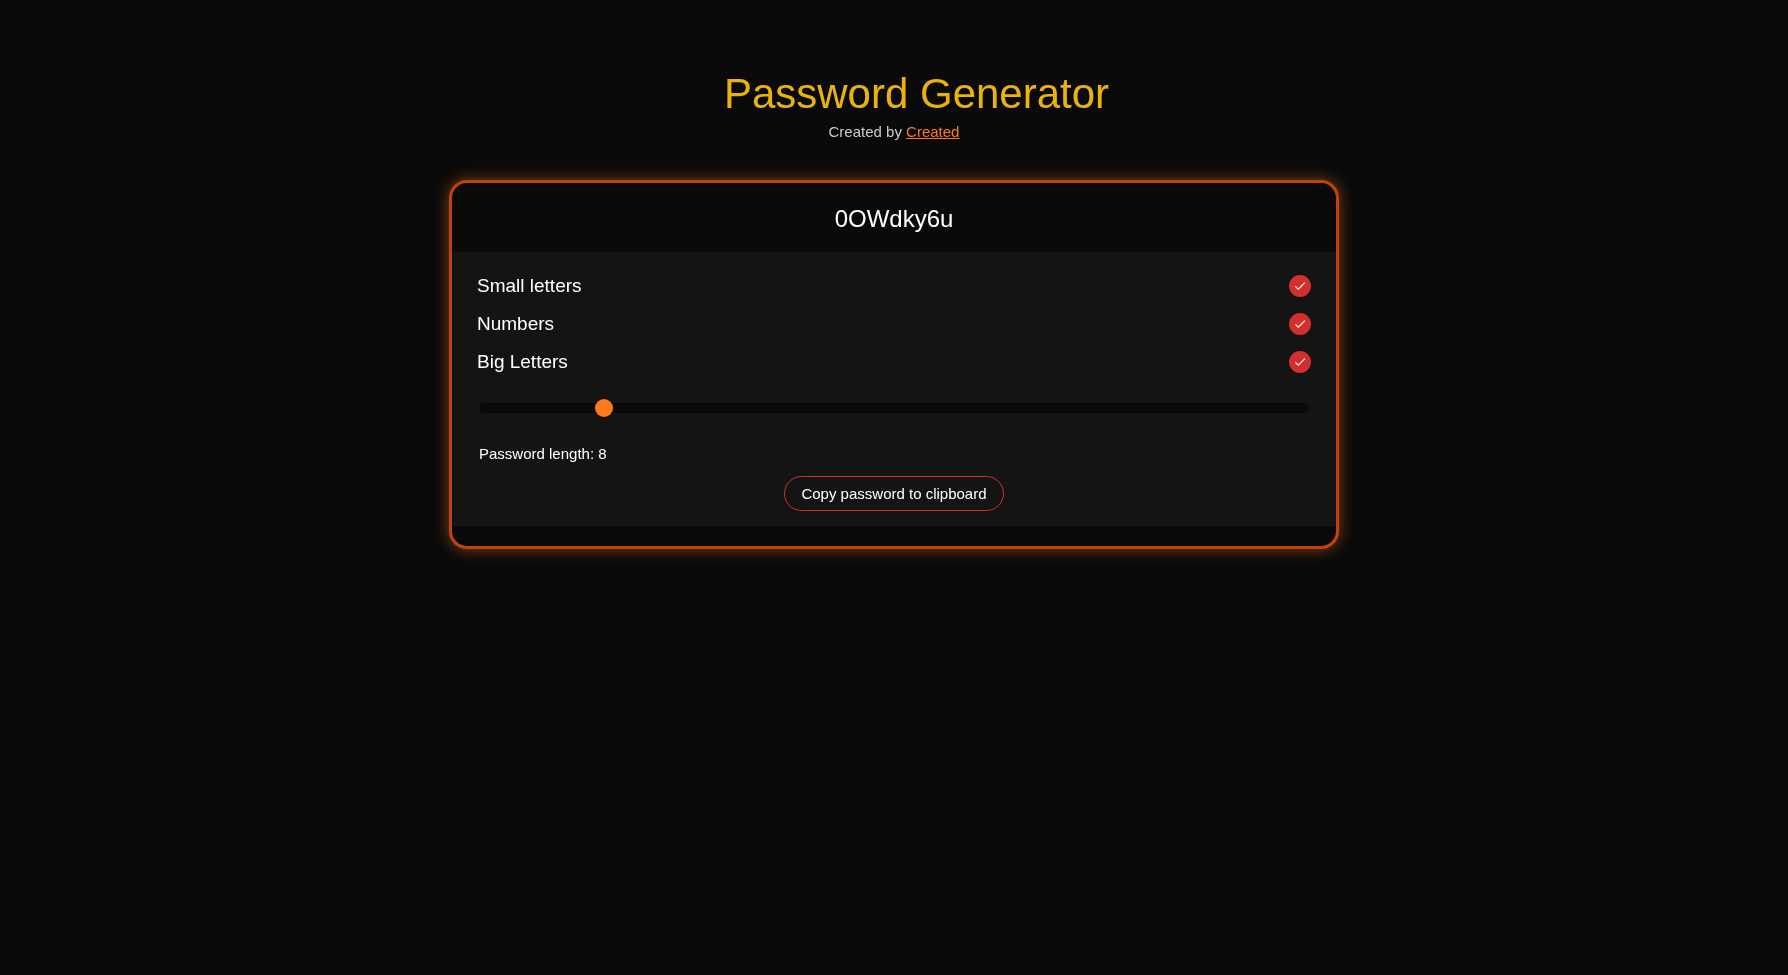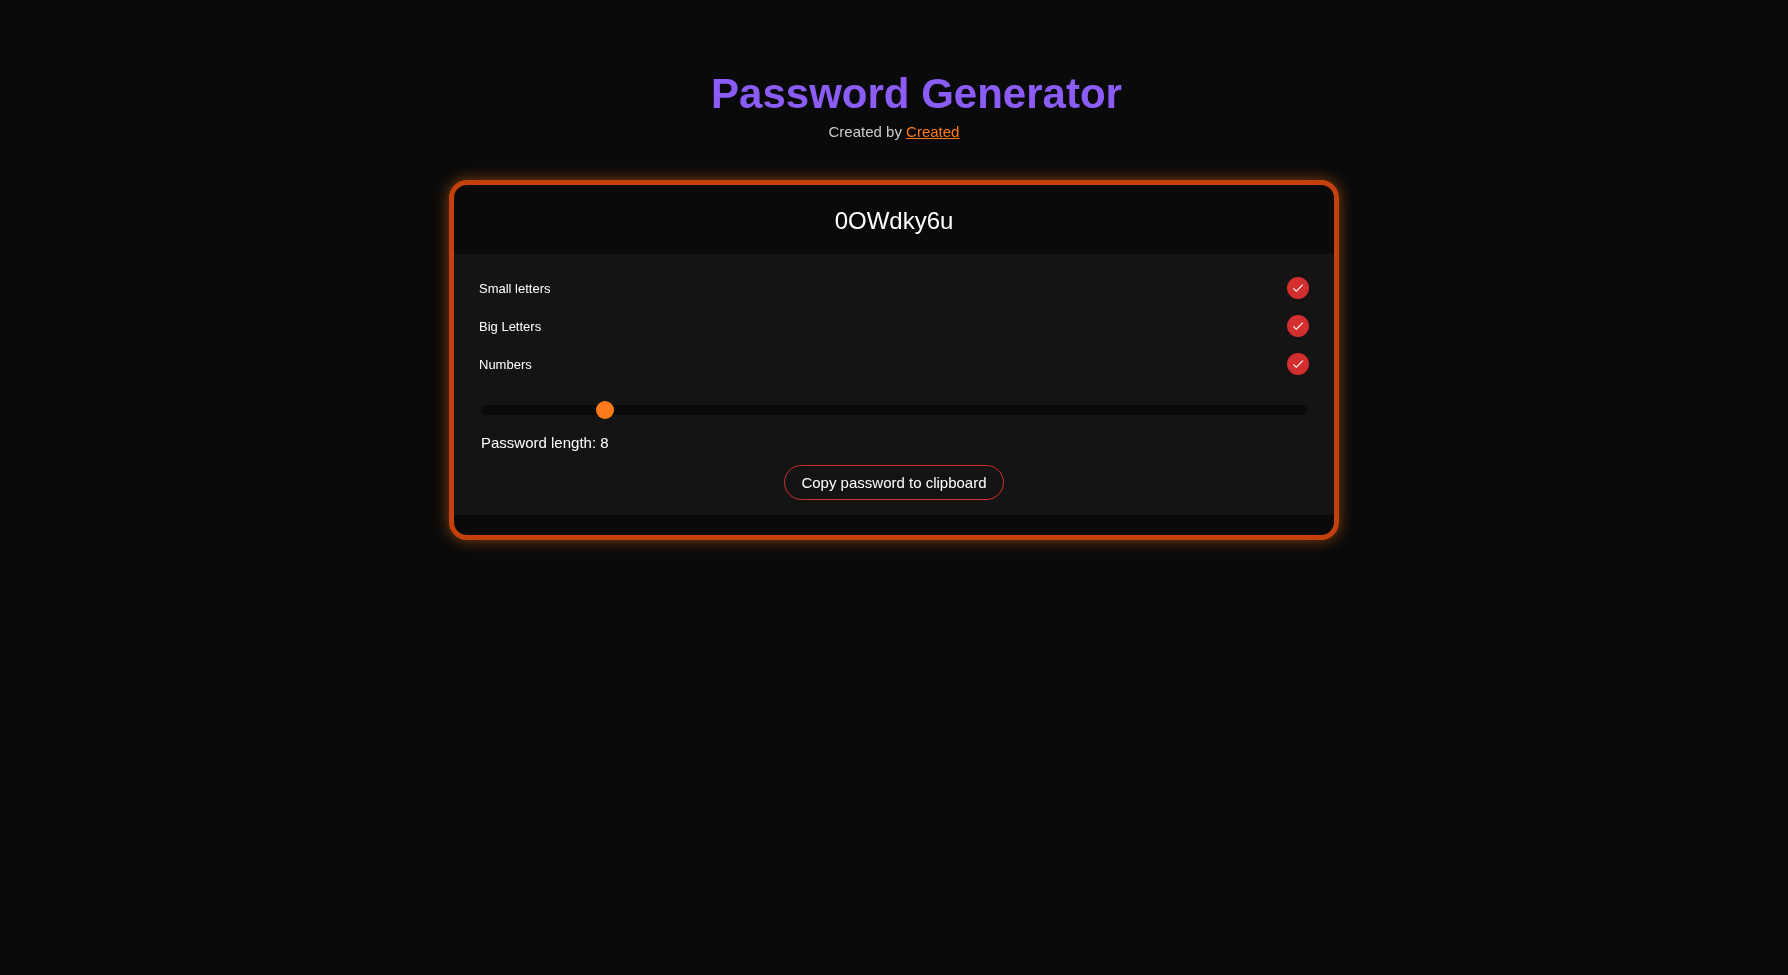--- a/index.html
+++ b/index.html
@@ -18,41 +18,41 @@
     }
     
     .header {
       text-align: center;
       padding-top: 70px;
       padding-bottom: 40px;
     }
     
     .title {
       font-size: 42px;
-      font-weight: 700;
-      color: #8b5cf6;
+      font-weight: 400;
+      color: #eab308;
       margin-bottom: 5px;
       margin-left: 45px;
     }
     
     .subtitle {
       font-size: 15px;
       color: #cccccc;
     }
     
     .author-link {
       color: #ff7a1a;
       text-decoration: underline;
     }
     
     .card {
       width: 890px;
       margin: 0 auto;
       background-color: #0a0a0a;
-      border: 5px solid #c2410c;
+      border: 3px solid #c2410c;
       border-radius: 18px;
       padding: 12px 0 20px 0;
       box-shadow: 0 0 15px rgba(255, 122, 26, 0.5);
     }
     
     .password-display {
       text-align: center;
       font-size: 24px;
       font-weight: 500;
       padding: 10px 0 8px 0;
@@ -71,21 +71,21 @@
     }
     
     .option-row {
       display: flex;
       justify-content: space-between;
       align-items: center;
       padding: 8px 0;
     }
     
     .option-label {
-      font-size: 13px;
+      font-size: 19px;
       color: #ffffff;
     }
     
     .check-circle {
       width: 22px;
       height: 22px;
       background-color: #d32f2f;
       border-radius: 50%;
       display: flex;
       align-items: center;
@@ -128,21 +128,21 @@
       width: 18px;
       height: 18px;
       border-radius: 50%;
       background: #ff7a1a;
       cursor: pointer;
       border: none;
     }
     
     .length-label {
       font-size: 15px;
-      margin-top: 15px;
+      margin-top: 28px;
       color: #ffffff;
     }
     
     .copy-button-container {
       text-align: center;
       margin-top: 14px;
     }
     
     .copy-button {
       background: transparent;
@@ -172,37 +172,37 @@
     <div class="option-row">
       <span class="option-label">Small letters</span>
       <div class="check-circle">
         <svg viewBox="0 0 24 24">
             <path d="M9 16.17L4.83 12l-1.42 1.41L9 19 21 7l-1.41-1.41z"></path>
           </svg>
       </div>
     </div>
 
     <div class="option-row">
+      <span class="option-label">Numbers</span>
+      <div class="check-circle">
+        <svg viewBox="0 0 24 24">
+            <path d="M9 16.17L4.83 12l-1.42 1.41L9 19 21 7l-1.41-1.41z"></path>
+          </svg>
+      </div>
+    </div>
+
+    <div class="option-row">
       <span class="option-label">Big Letters</span>
       <div class="check-circle">
         <svg viewBox="0 0 24 24">
             <path d="M9 16.17L4.83 12l-1.42 1.41L9 19 21 7l-1.41-1.41z"></path>
           </svg>
       </div>
     </div>
 
-    <div class="option-row">
-      <span class="option-label">Numbers</span>
-      <div class="check-circle">
-        <svg viewBox="0 0 24 24">
-            <path d="M9 16.17L4.83 12l-1.42 1.41L9 19 21 7l-1.41-1.41z"></path>
-          </svg>
-      </div>
-    </div>
-
     <div class="slider-container">
       <input type="range" class="slider" min="1" max="50" value="8" style="">
       <div class="length-label">Password length: 8</div>
     </div>
 
     <div class="copy-button-container">
       <button class="copy-button">Copy password to clipboard</button>
     </div>
   </div>
 </div>

